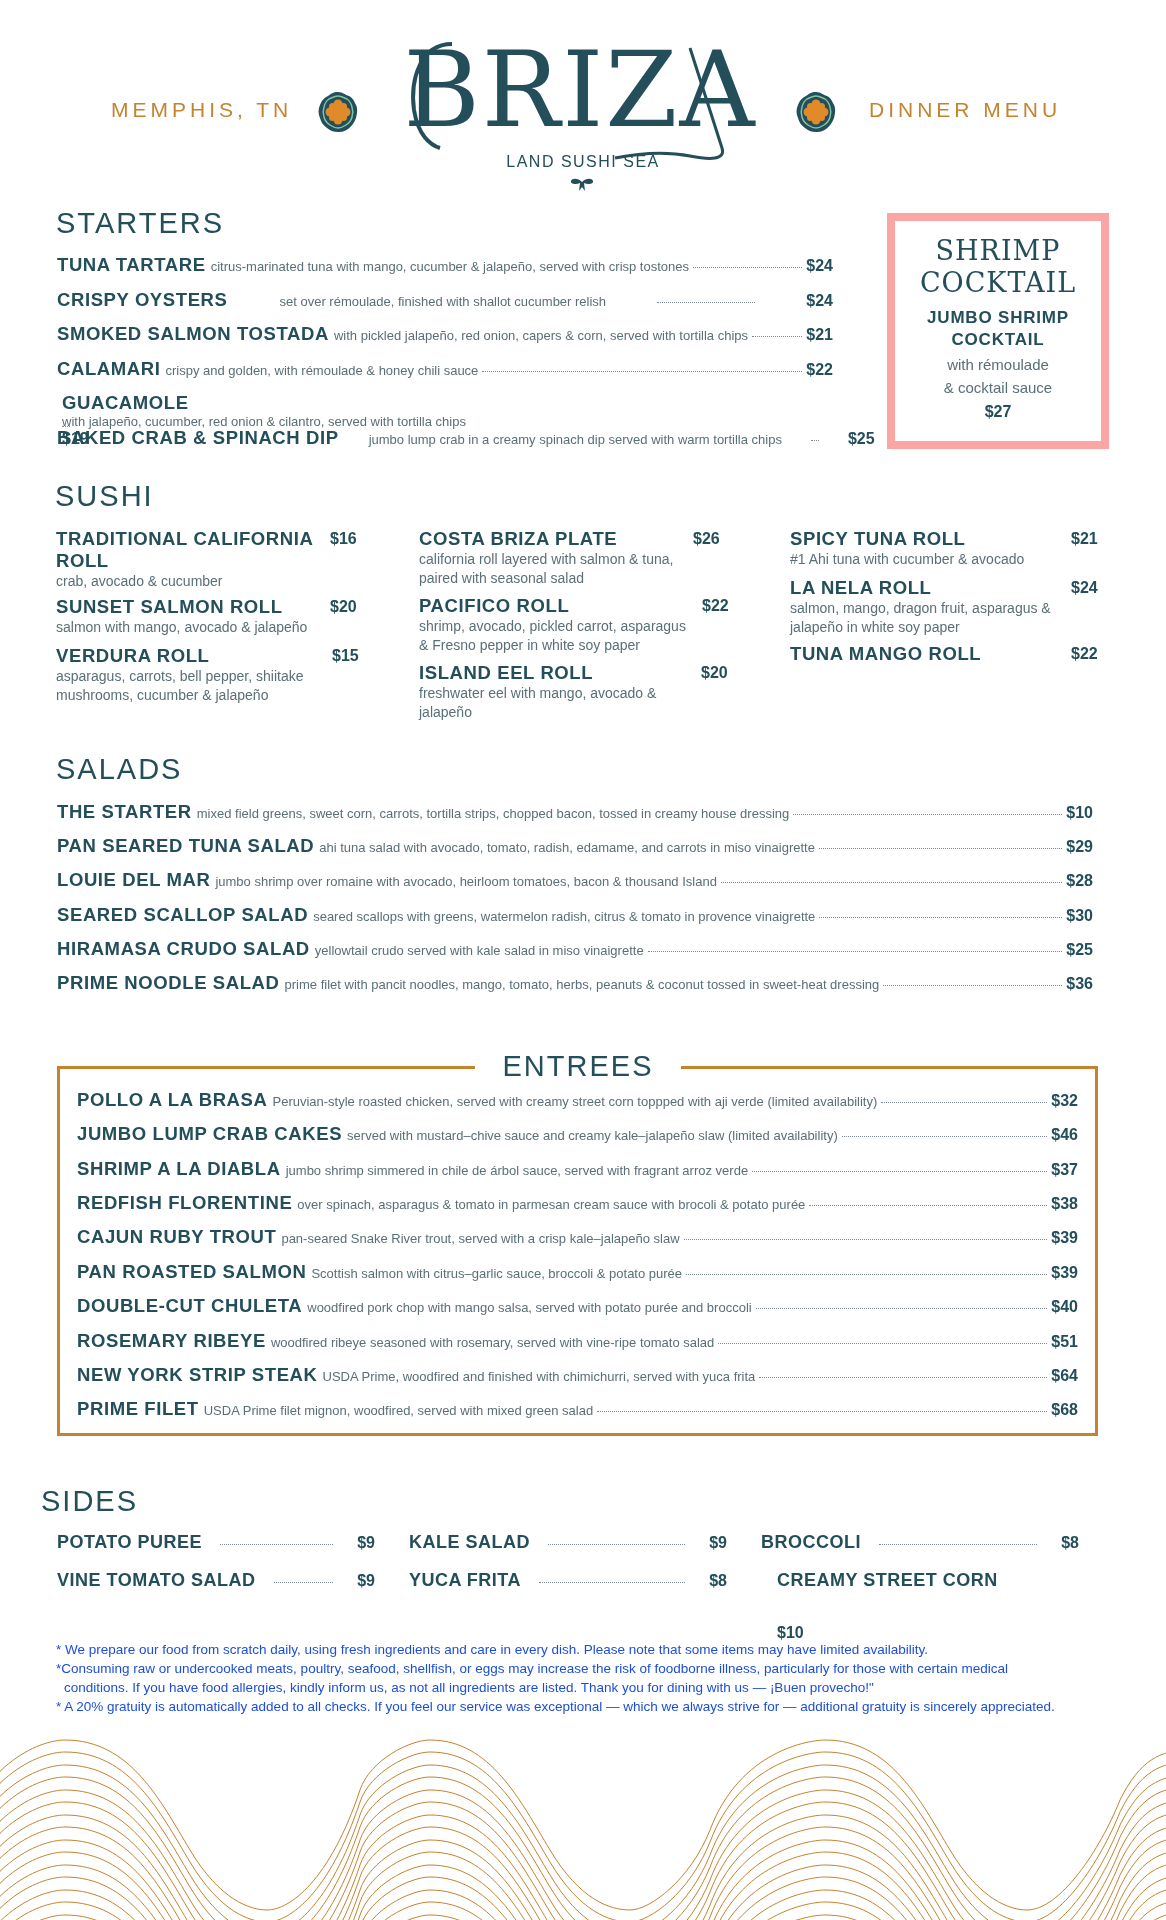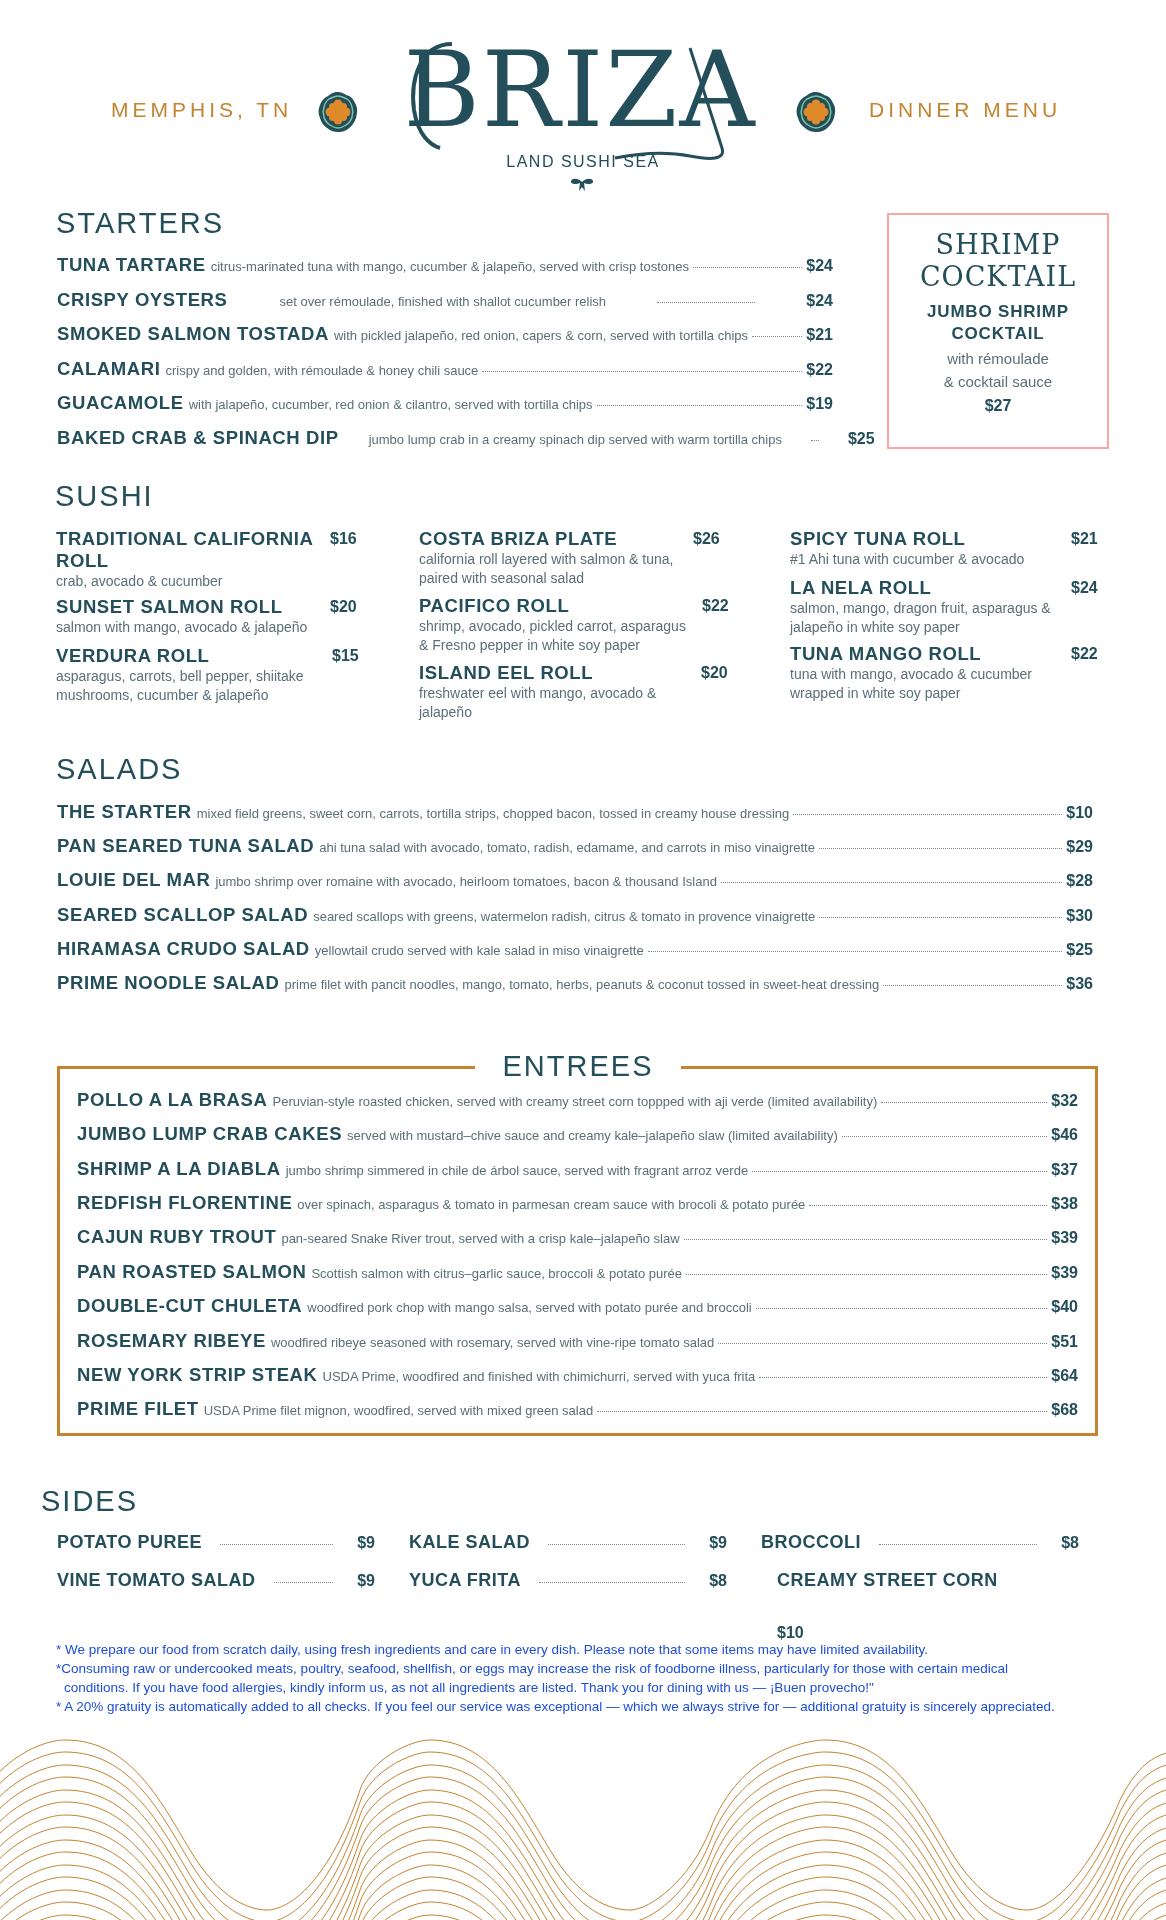--- a/index.html
+++ b/index.html
@@ -23,21 +23,21 @@
   .sec-title { position: absolute; font-size: 29px; letter-spacing: 2px; color: #234e5a; font-weight: normal; }
 
   
   .row { position: absolute; display: flex; align-items: baseline; white-space: nowrap; }
   .row .name { font-size: 18.5px; font-weight: bold; letter-spacing: 0.6px; color: #234e5a; }
   .row .desc { font-size: 13px; color: #5a6f76; margin-left: 5px; }
   .row .dots { flex: 1; border-bottom: 1px dotted #7a8a90; margin: 0 4px; transform: translateY(-3px); min-width: 8px; }
   .row .price { font-size: 16px; font-weight: bold; color: #234e5a; }
 
   
-  .shrimp-box { position: absolute; left: 887px; top: 213px; width: 222px; height: 236px; border: 2px solid #fca5a5; text-align: center; }
+  .shrimp-box { position: absolute; left: 887px; top: 213px; width: 222px; height: 236px; border: 8px solid #fca5a5; text-align: center; }
   .shrimp-script { font-family: "DejaVu Serif", serif; font-size: 27px; color: #234e5a; line-height: 32px; margin-top: 14px; letter-spacing: 1px; }
   .shrimp-name { font-size: 17px; font-weight: bold; letter-spacing: 0.8px; color: #234e5a; line-height: 22px; margin-top: 8px; }
   .shrimp-desc { font-size: 15px; color: #5a6f76; line-height: 23px; margin-top: 2px; }
   .shrimp-price { font-size: 16px; font-weight: bold; color: #234e5a; margin-top: 4px; }
 
   
   .sushi-item { position: absolute; }
   .sushi-item .sname { font-size: 18.5px; font-weight: bold; letter-spacing: 0.6px; color: #234e5a; line-height: 22px; }
   .sushi-item .sdesc { font-size: 14px; color: #5a6f76; line-height: 19px; }
   .sushi-price { position: absolute; font-size: 16px; font-weight: bold; color: #234e5a; }
@@ -129,21 +129,21 @@
     <span class="desc">with pickled jalapeño, red onion, capers &amp; corn, served with tortilla chips</span>
     <span class="dots"></span>
     <span class="price">$21</span>
   </div>
   <div class="row" style="left:57px;top:358px;width:776px;">
     <span class="name">CALAMARI</span>
     <span class="desc">crispy and golden, with rémoulade &amp; honey chili sauce</span>
     <span class="dots"></span>
     <span class="price">$22</span>
   </div>
-  <div class="row" style="left:57px;top:392px;width:776px;">
+  <div class="row" style="left:57px;top:392px;width:776px;flex-direction:column;">
     <span class="name">GUACAMOLE</span>
     <span class="desc">with jalapeño, cucumber, red onion &amp; cilantro, served with tortilla chips</span>
     <span class="dots"></span>
     <span class="price">$19</span>
   </div>
   <div class="row" style="left:57px;top:427px;width:776px;gap:25px;">
     <span class="name">BAKED CRAB &amp; SPINACH DIP</span>
     <span class="desc">jumbo lump crab in a creamy spinach dip served with warm tortilla chips</span>
     <span class="dots"></span>
     <span class="price">$25</span>
@@ -211,21 +211,20 @@
 <div class="sushi-price" style="left:1071px;top:530px;">$21</div>
 
 <div class="sushi-item" style="left:790px;top:577px;width:270px;">
   <div class="sname">LA NELA ROLL</div>
   <div class="sdesc">salmon, mango, dragon fruit, asparagus &amp; jalapeño in white soy paper</div>
 </div>
 <div class="sushi-price" style="left:1071px;top:579px;">$24</div>
 
 <div class="sushi-item" style="left:790px;top:643px;width:270px;">
   <div class="sname">TUNA MANGO ROLL</div>
-  <div class="sdesc">tuna with mango, avocado &amp; cucumber wrapped in white soy paper</div>
 </div>
 <div class="sushi-price" style="left:1071px;top:645px;">$22</div>
 
 <div class="sec-title" style="left:56px;top:753px;">SALADS</div>
 <div>
   <div class="row" style="left:57px;top:801px;width:1036px;">
     <span class="name">THE STARTER</span>
     <span class="desc">mixed field greens, sweet corn, carrots, tortilla strips, chopped bacon, tossed in creamy house dressing</span>
     <span class="dots"></span>
     <span class="price">$10</span>

